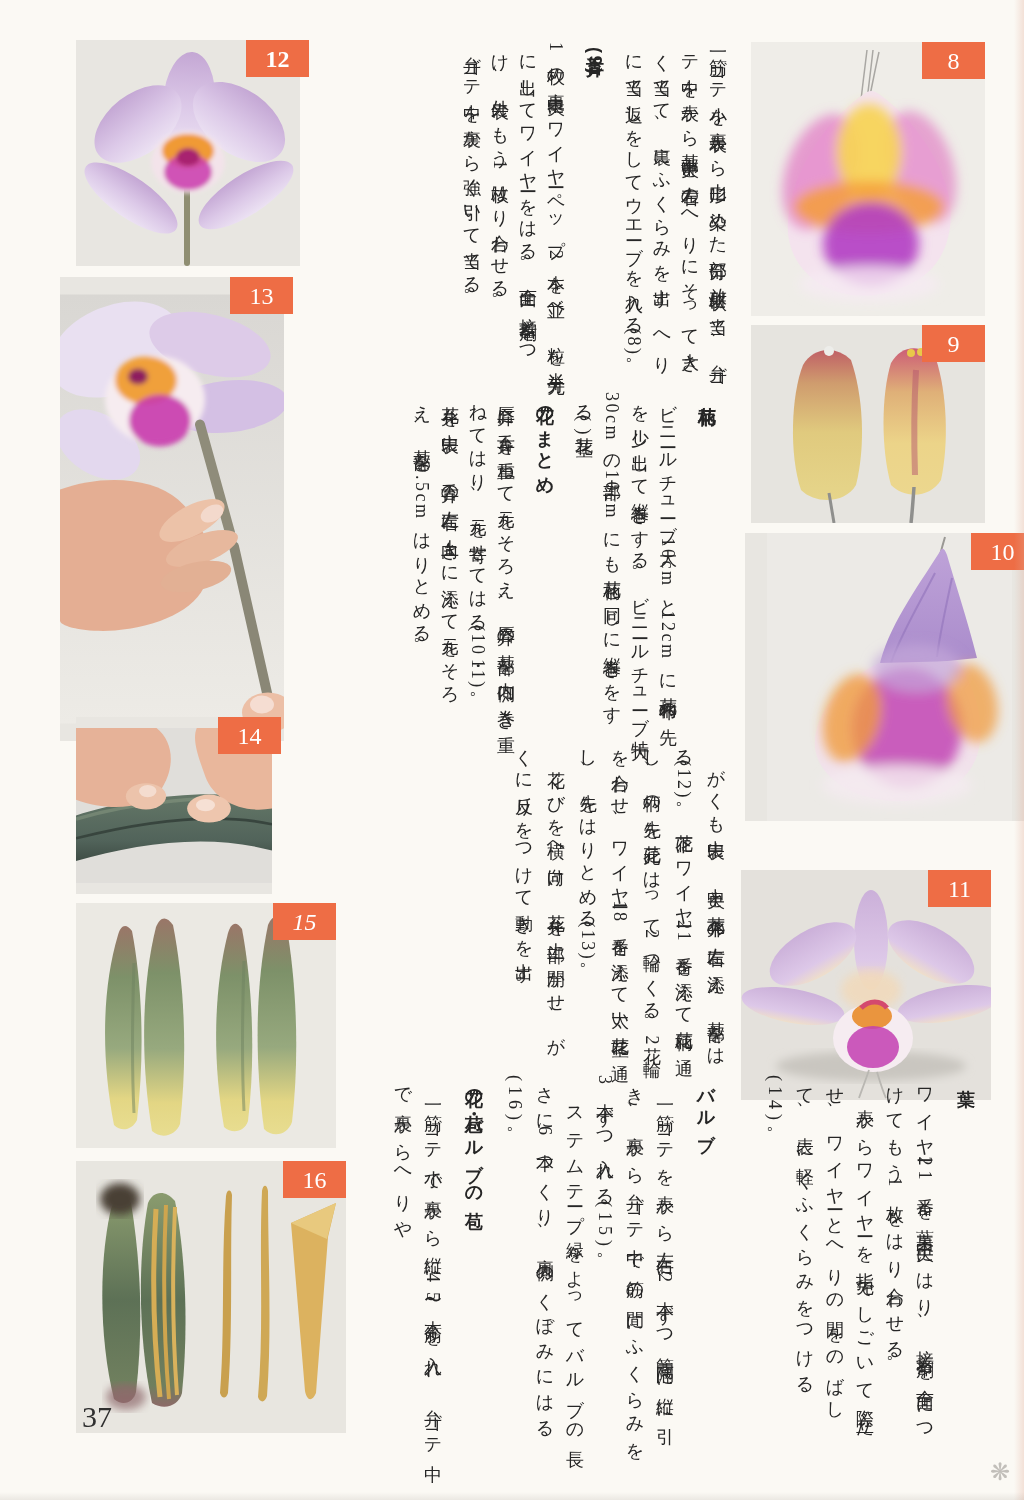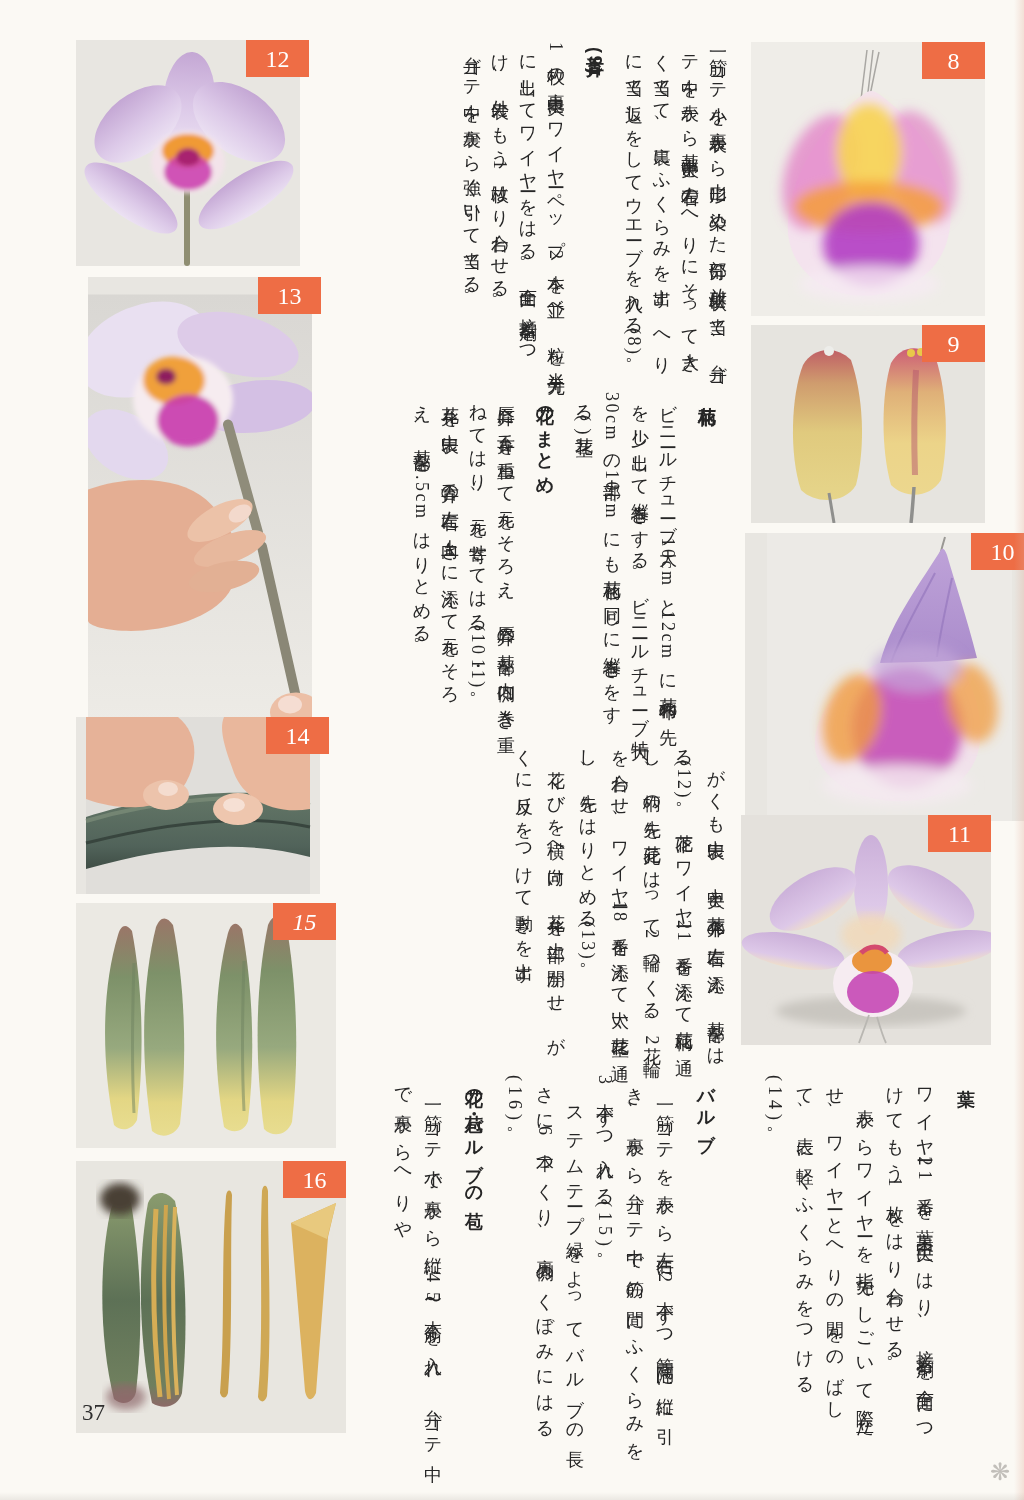--- a/index.html
+++ b/index.html
@@ -23,31 +23,31 @@
   .vt{position:absolute;writing-mode:vertical-rl;font-size:18px;letter-spacing:2.5px;
       line-height:28px;color:#262626;}
   .vt p{margin:0;}
   .vt p.ind{text-indent:20px;}
   .vt h3{margin:0;margin-block-start:11px;margin-block-end:11px;
          font-family:"Liberation Sans","DejaVu Sans",sans-serif;
          font-weight:bold;font-size:18px;letter-spacing:2.5px;}
   #band3{line-height:32px;}
   #band4r,#band4l{line-height:30px;letter-spacing:5px;}
 
-  .page-number{position:absolute;left:82px;top:1400px;font-size:23px;color:#2f2f2f;}
+  .page-number{position:absolute;left:82px;top:1400px;font-size:30px;color:#2f2f2f;}
   .watermark{position:absolute;right:14px;top:1458px;display:flex;align-items:center;gap:8px;
              font-family:"Liberation Sans","DejaVu Sans",sans-serif;font-size:22px;color:#c8c5c0;}
   .watermark .wicon{font-size:24px;color:#c2bfba;}
 </style>
 </head>
 <body>
 
 <div class="page">
 
-  <div class="photo" style="left:76px;top:40px;width:224px;height:226px;">
+  <div class="photo" style="left:76px;top:40px;width:224px;height:226px;font-weight:bold;">
     <svg viewBox="0 0 224 226">
       <defs>
         <linearGradient id="p12g" x1="0" y1="0" x2="0" y2="1">
           <stop offset="0" stop-color="#c4a7d4"></stop>
             <stop offset=".55" stop-color="#dcc9e8"></stop>
             <stop offset="1" stop-color="#ece2f3"></stop>
         </linearGradient>
         <filter id="p12b">
             <feGaussianBlur stdDeviation="2.2"></feGaussianBlur>
           </filter>
@@ -64,21 +64,21 @@
         <ellipse cx="112" cy="111" rx="26" ry="17" fill="#f09a36"></ellipse>
         <ellipse cx="112" cy="132" rx="24" ry="18" fill="#cb3fae" opacity=".88"></ellipse>
         <ellipse cx="112" cy="117" rx="12" ry="9" fill="#a8246f"></ellipse>
       </g>
     </svg>
     <div class="badge badge-out">
         <span>12</span>
       </div>
   </div>
 
-  <div class="photo" style="left:88px;top:277px;width:224px;height:464px;">
+  <div class="photo" style="left:60px;top:277px;width:224px;height:464px;">
     <svg viewBox="0 0 224 429">
       <defs>
         <linearGradient id="p13bg" x1="0" y1="0" x2="0" y2="1">
           <stop offset="0" stop-color="#d9d7d3"></stop>
             <stop offset="1" stop-color="#edebe6"></stop>
         </linearGradient>
         <filter id="p13b">
             <feGaussianBlur stdDeviation="2.5"></feGaussianBlur>
           </filter>
       </defs>
@@ -106,21 +106,21 @@
       <ellipse cx="152" cy="219" rx="12" ry="8" fill="#f3d9cc" transform="rotate(-28 152 219)"></ellipse>
 
       <ellipse cx="208" cy="418" rx="26" ry="20" fill="#ecbfa6"></ellipse>
       <ellipse cx="202" cy="410" rx="12" ry="9" fill="#f5ddd2"></ellipse>
     </svg>
     <div class="badge badge-out">
         <span>13</span>
       </div>
   </div>
 
-  <div class="photo" style="left:76px;top:717px;width:244px;height:177px;">
+  <div class="photo" style="left:76px;top:717px;width:196px;height:177px;">
     <svg viewBox="0 0 224 177">
       <defs>
         <linearGradient id="p14g" x1="0" y1="0" x2="0" y2="1">
           <stop offset="0" stop-color="#647767"></stop>
             <stop offset=".7" stop-color="#51635a"></stop>
             <stop offset="1" stop-color="#3f4d45"></stop>
         </linearGradient>
       </defs>
       <rect width="224" height="177" fill="#e0deda"></rect>
       <path d="M0,100 C60,80 160,66 224,84 L224,140 C150,120 70,132 0,152 Z" fill="url(#p14g)"></path>
@@ -272,21 +272,21 @@
         <ellipse cx="205" cy="170" rx="25" ry="40" fill="#f09c40" opacity=".75" transform="rotate(-12 205 170)"></ellipse>
         <ellipse cx="150" cy="135" rx="45" ry="24" fill="#c5a8da" opacity=".7"></ellipse>
         <ellipse cx="130" cy="252" rx="75" ry="20" fill="#f4ebf0" opacity=".85"></ellipse>
       </g>
     </svg>
     <div class="badge badge-in">
         <span>10</span>
       </div>
   </div>
 
-  <div class="photo" style="left:741px;top:815px;width:250px;height:230px;">
+  <div class="photo" style="left:741px;top:870px;width:250px;height:230px;">
     <svg viewBox="0 0 250 230">
       <defs>
         <linearGradient id="p11g" x1="0" y1="0" x2="0" y2="1">
           <stop offset="0" stop-color="#cbb0d9"></stop>
             <stop offset=".7" stop-color="#ddc8e8"></stop>
             <stop offset="1" stop-color="#efdfca"></stop>
         </linearGradient>
         <filter id="p11b">
             <feGaussianBlur stdDeviation="5"></feGaussianBlur>
           </filter>

